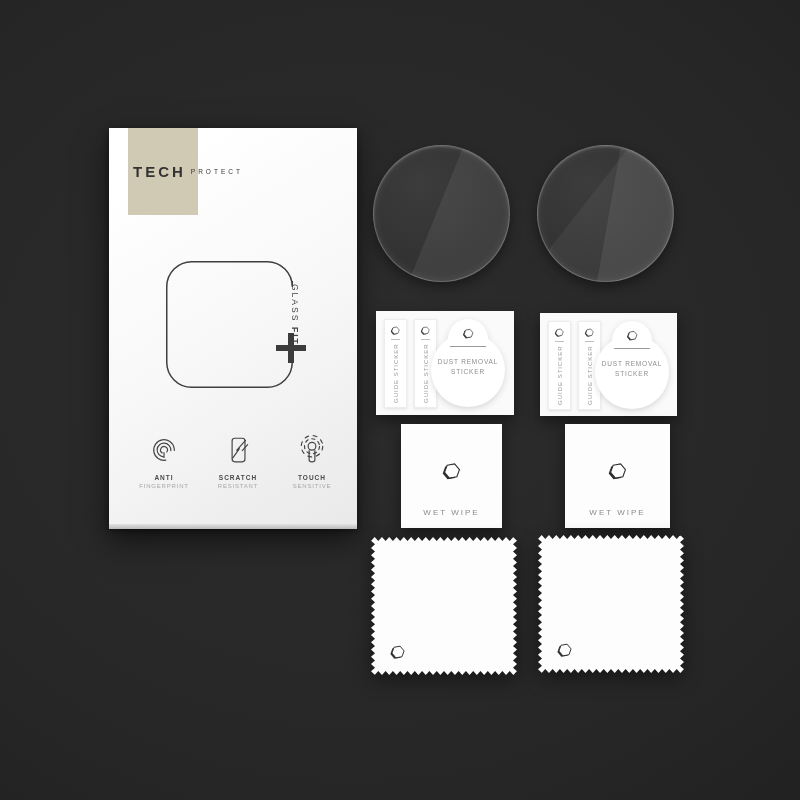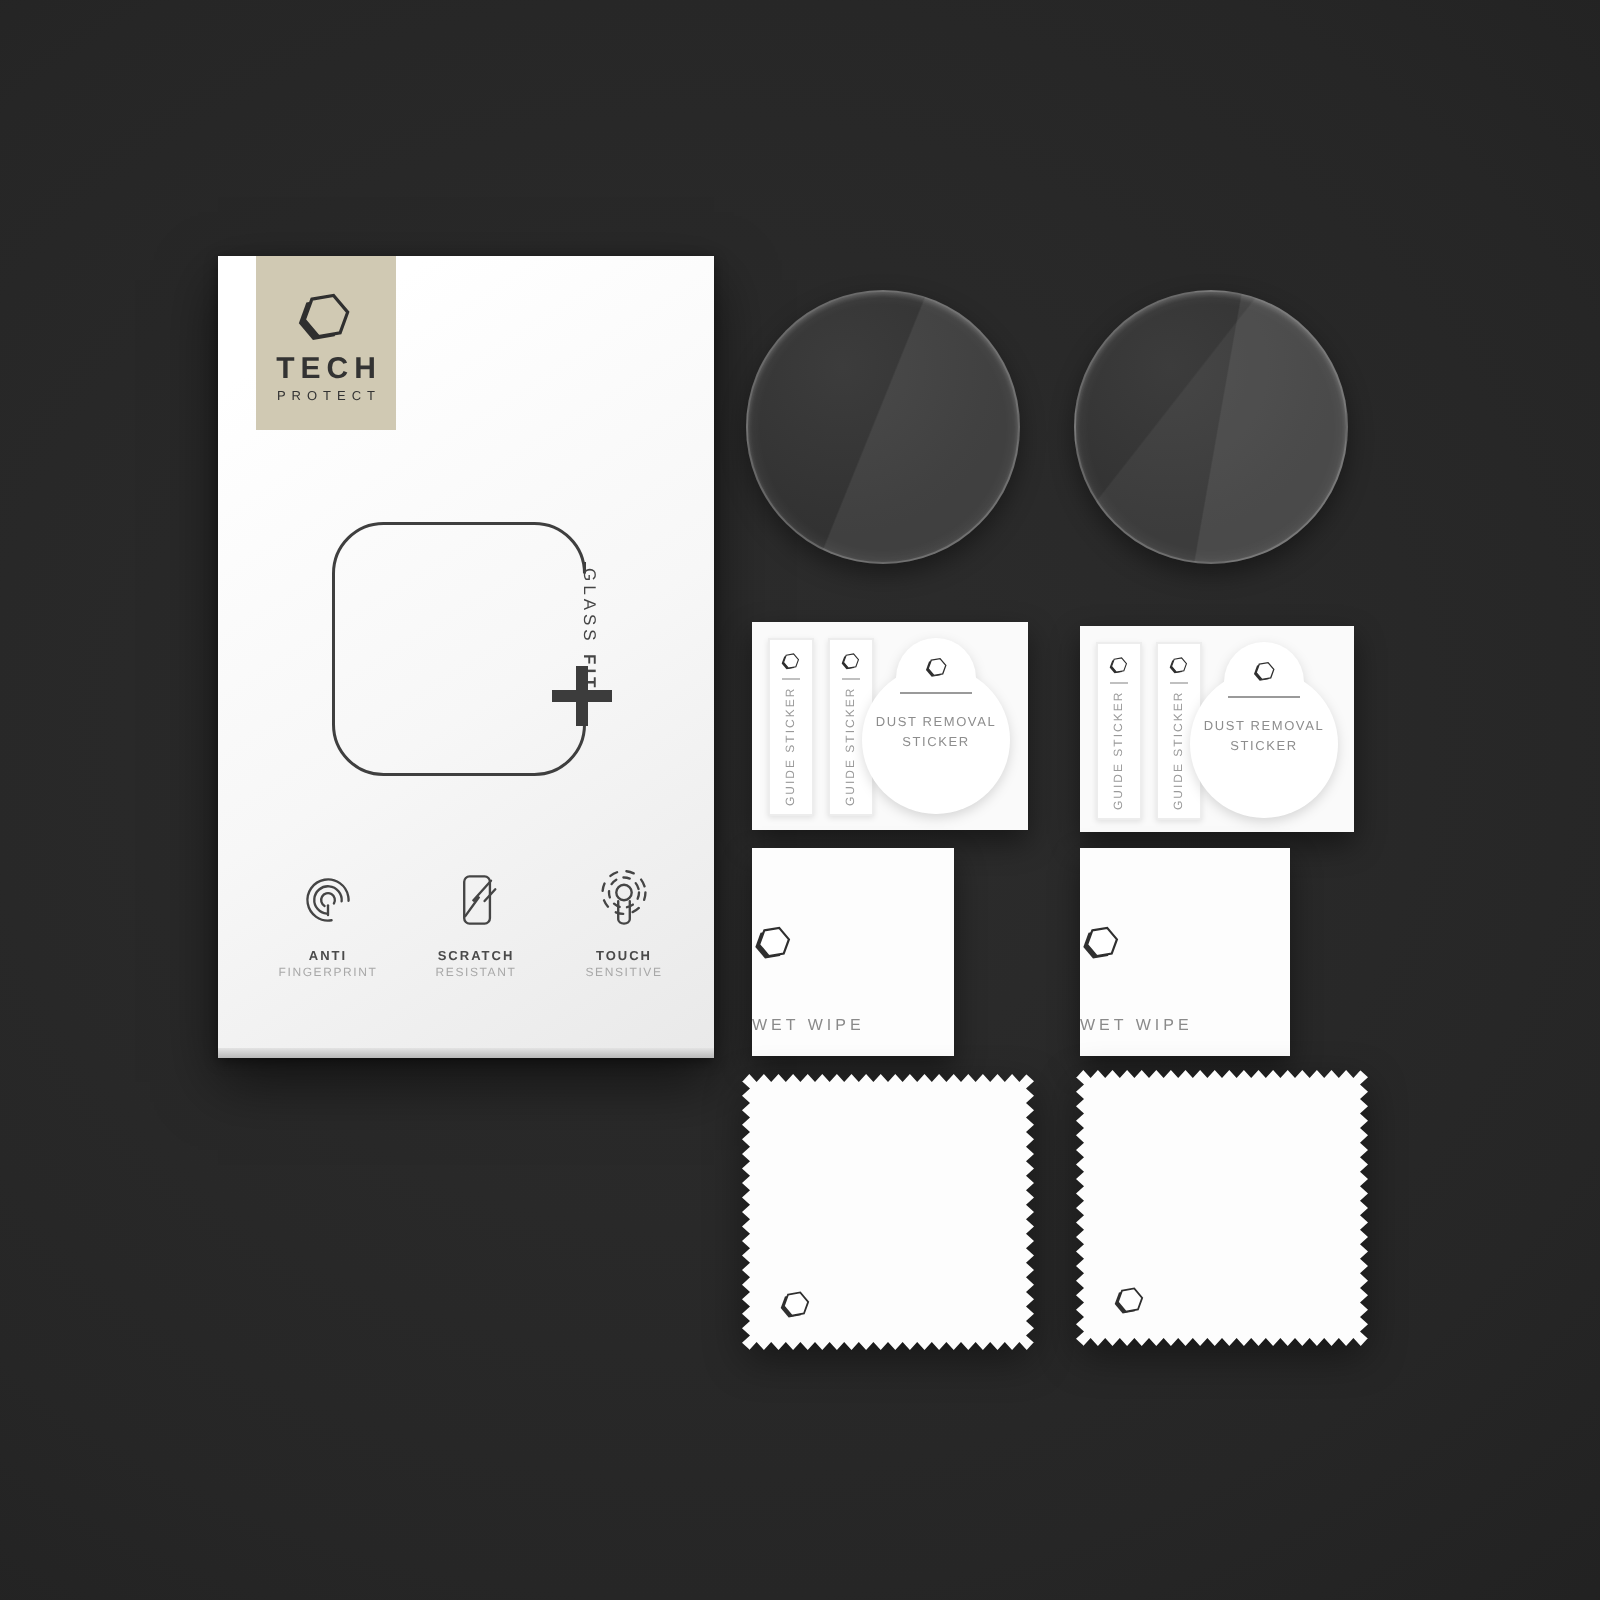--- a/index.html
+++ b/index.html
@@ -11,21 +11,21 @@
   
   .box{
     position:absolute;left:109px;top:128px;width:248px;height:401px;
     background:linear-gradient(148deg,#ffffff 12%,#f7f7f7 55%,#e9e9e9 100%);
     box-shadow:0 12px 28px rgba(0,0,0,.55), 0 2px 6px rgba(0,0,0,.4);
   }
   .box::after{content:"";position:absolute;left:0;right:0;bottom:0;height:5px;
     background:linear-gradient(#e3e3e3,#b9b9b9);}
   .brand-logo{
     position:absolute;left:19px;top:0;width:70px;height:87px;background:#d0c9b3;
-    display:flex;flex-direction:column;align-items:center;justify-content:center;gap:2px;
+    display:flex;flex-direction:row;align-items:center;justify-content:flex-start;gap:2px;
   }
   .brand-logo .hex{--hexfill:#d0c9b3;}
   .brand-title{font-size:15px;font-weight:bold;letter-spacing:3px;color:#333;margin-left:3px;}
   .brand-subtitle{font-size:6.5px;letter-spacing:3px;color:#333;margin-left:3px;}
   .hex{display:block;}
   .outline-svg{position:absolute;left:57px;top:133px;}
   .glassfit{
     position:absolute;left:177px;top:156px;width:14px;height:62px;
     writing-mode:vertical-rl;text-align:center;
     font-size:8.5px;letter-spacing:2px;color:#454545;white-space:nowrap;
@@ -82,21 +82,21 @@
     filter:drop-shadow(0 2px 3px rgba(0,0,0,.14));}
   .blob .c-top{position:absolute;left:18px;top:0;width:40px;height:40px;border-radius:50%;background:#fff;}
   .blob .c-bottom{position:absolute;left:1px;top:14px;width:74px;height:74px;border-radius:50%;background:#fff;}
   .blob-content{position:absolute;left:0;top:0;width:100%;height:100%;text-align:center;}
   .blob-content .hex{margin:8px auto 0;}
   .blob .line{width:36px;height:1px;background:#9a9a9a;margin:6px auto 0;}
   .dust-label{margin-top:10px;font-size:6.5px;letter-spacing:.8px;color:#8d8d8d;line-height:1.6;}
   
   .wipe{
     position:absolute;background:#fdfdfd;box-shadow:0 6px 14px rgba(0,0,0,.45);
-    display:flex;flex-direction:column;align-items:flex-start;
+    display:flex;flex-direction:column;align-items:center;margin-left:25px;
   }
   .wipe1{left:376px;top:424px;width:101px;height:104px;}
   .wipe2{left:540px;top:424px;width:105px;height:104px;}
   .wipe .hex{margin-top:36px;}
   .wipe-label{position:absolute;bottom:11px;font-size:8px;letter-spacing:2px;color:#8a8a8a;}
   
   .cloth-wrap{position:absolute;filter:drop-shadow(0 6px 10px rgba(0,0,0,.45));}
   .cloth-wrap.c1{left:371px;top:537px;}
   .cloth-wrap.c2{left:538px;top:535px;}
   .cloth{position:relative;width:146px;height:138px;background:#fdfdfd;}

